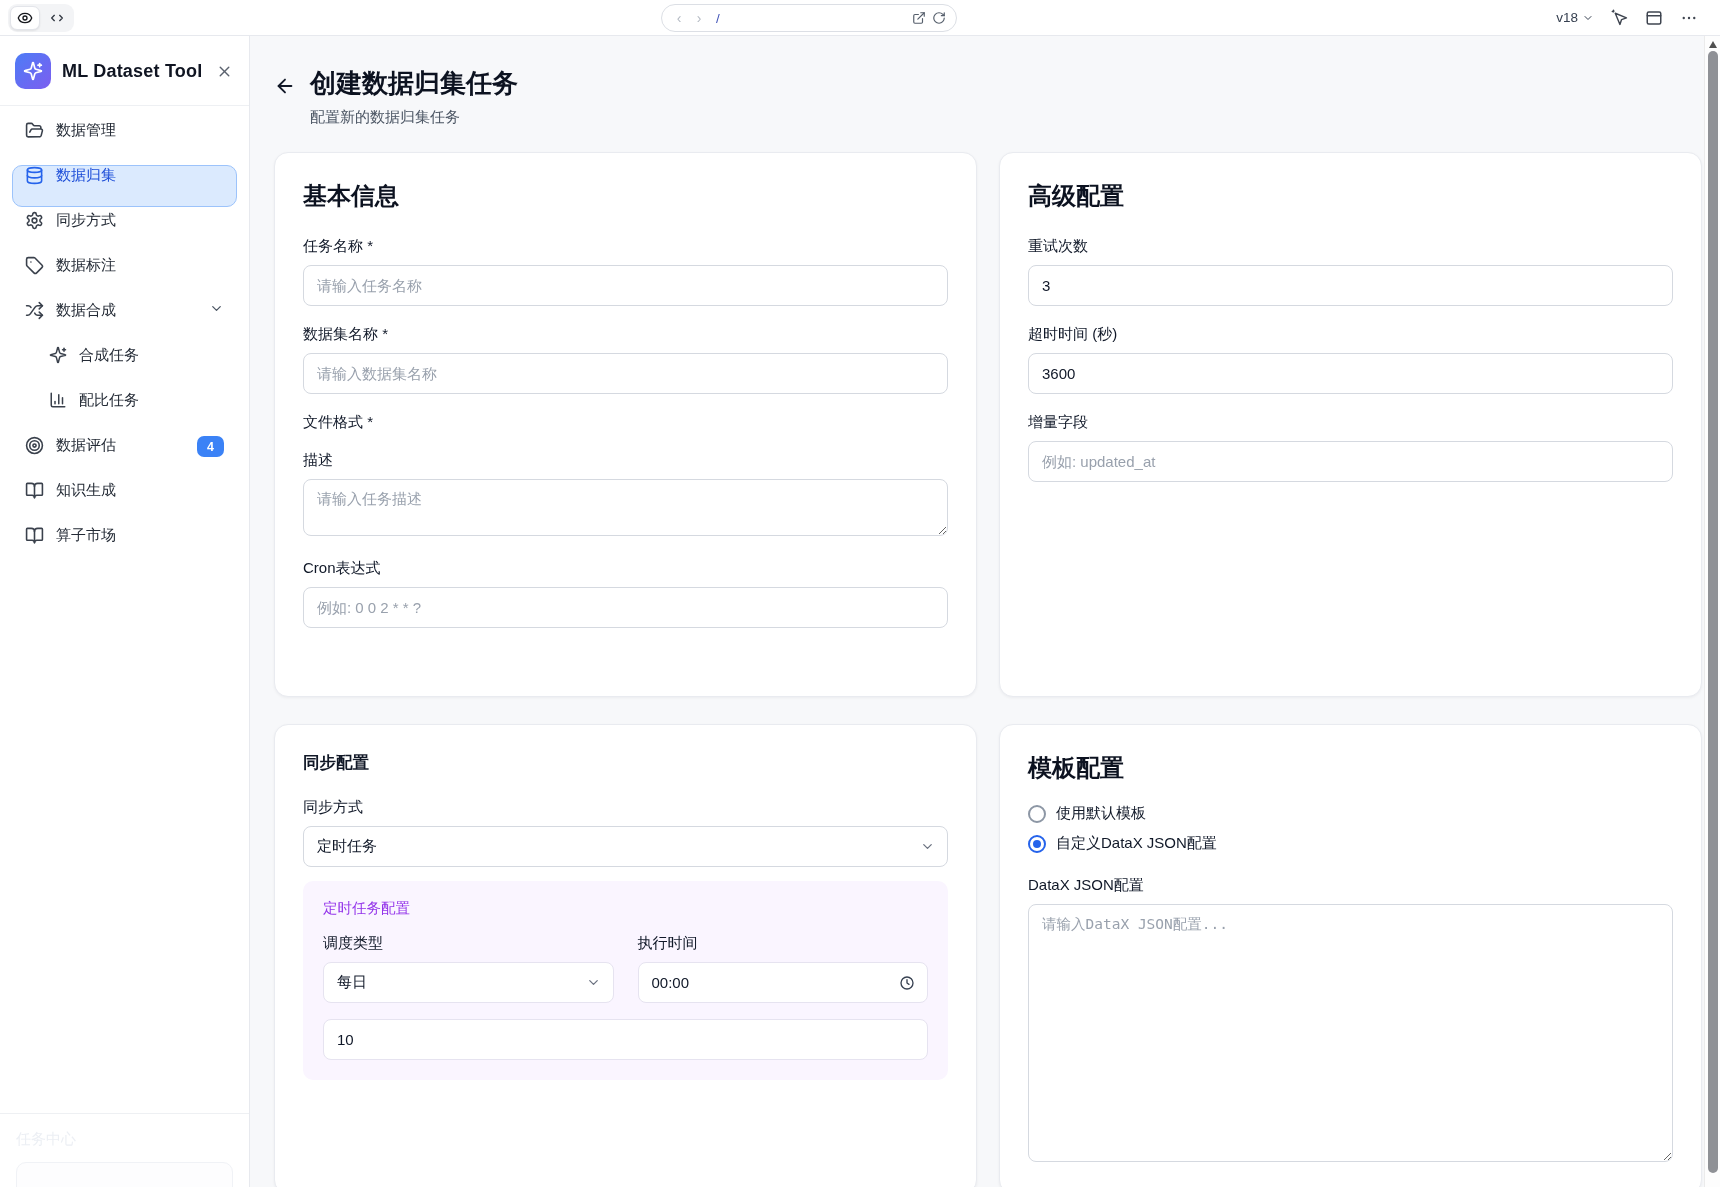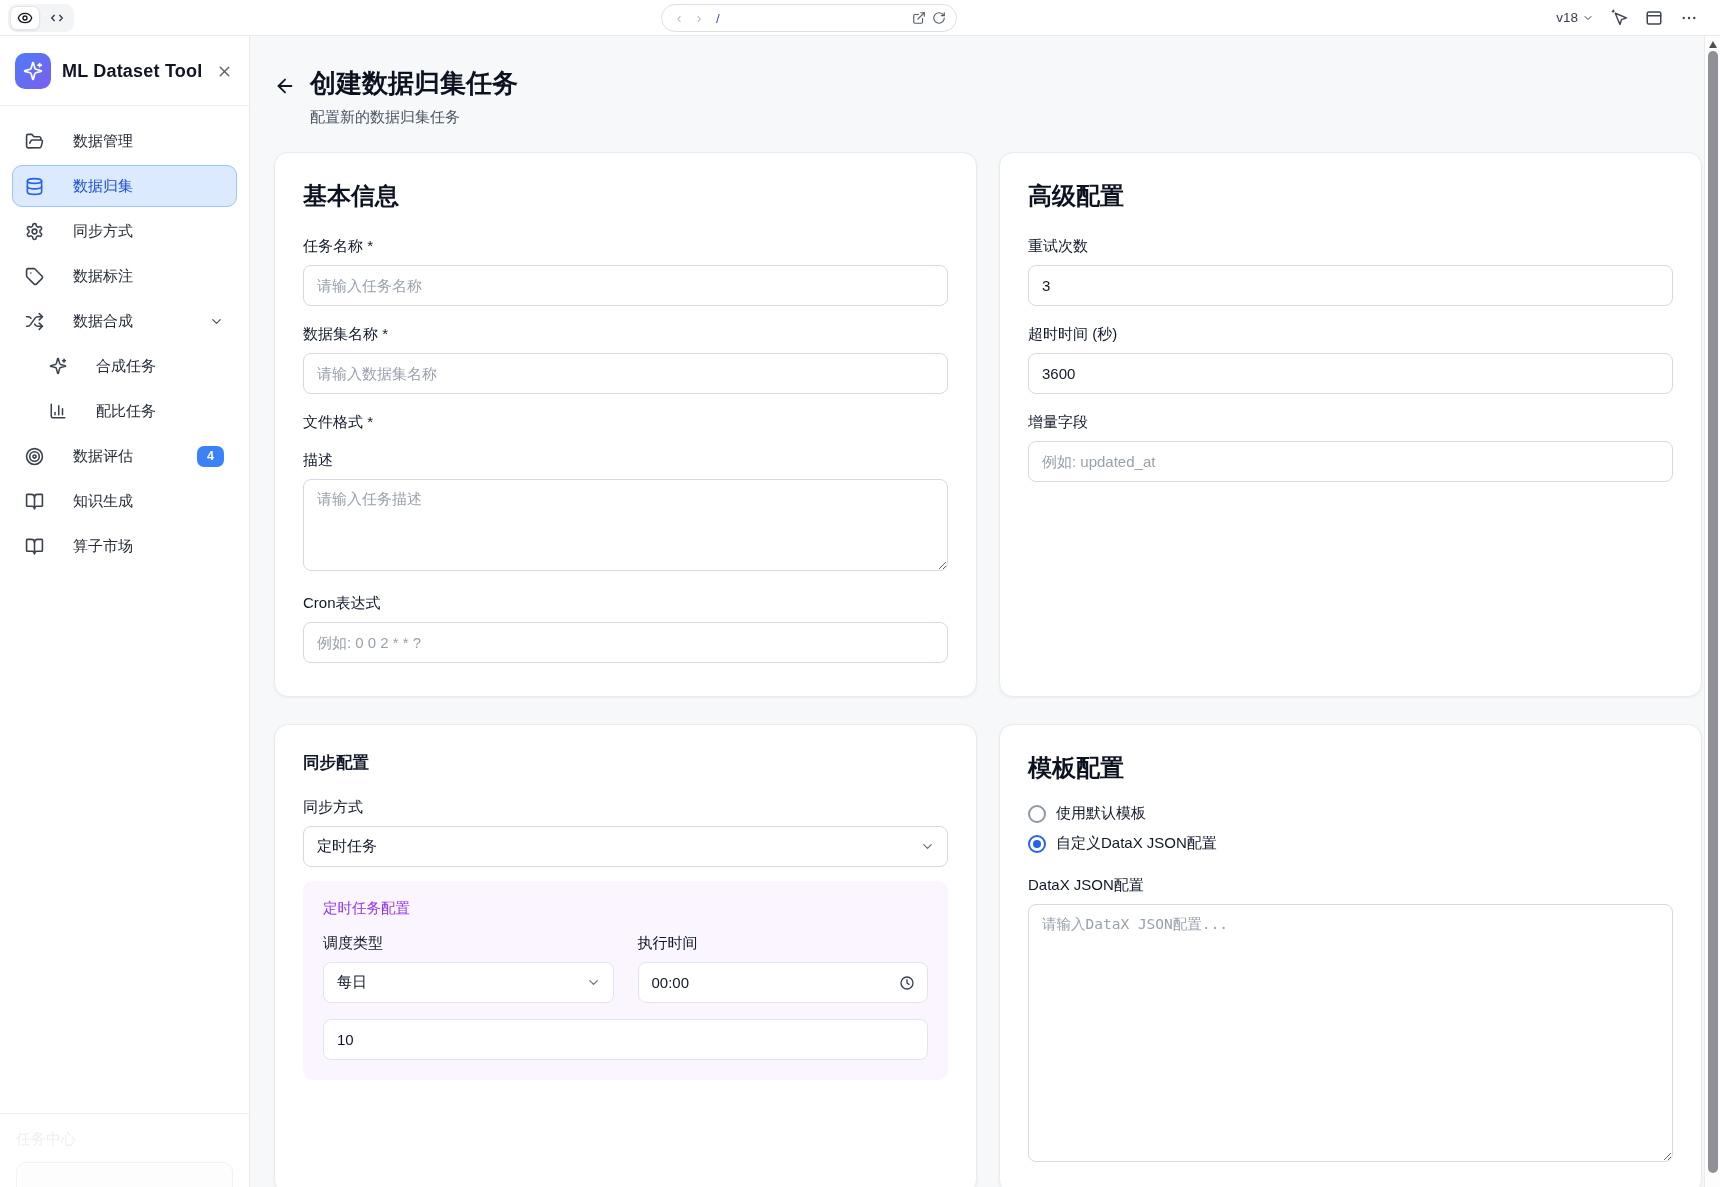--- a/index.html
+++ b/index.html
@@ -27,21 +27,21 @@
   .body-row { position:relative; display:flex; height:1151px; }
 
   
   .sidebar { position:relative; width:250px; background:#fff; border-right:1px solid #e7e9ee; flex:0 0 250px; }
   .sb-header { display:flex; align-items:center; gap:11px; padding:17px 16px 16px 15px; border-bottom:1px solid #eef0f3; }
   .logo { width:36px; height:36px; border-radius:10px; background:linear-gradient(135deg,#4d7cf6,#7c5ef0);
           display:flex; align-items:center; justify-content:center; flex:0 0 36px; }
   .app-title { font-size:18px; font-weight:700; color:#101522; letter-spacing:.2px; }
   .sb-close { margin-left:auto; background:none; border:none; color:#5b626e; display:flex; cursor:pointer; }
   .sb-nav { padding:14px 12px; }
-  .sb-item { display:flex; align-items:center; gap:29px; height:42px; padding:0 12px; border-radius:10px;
+  .sb-item { display:flex; align-items:flex-start; gap:12px; height:42px; padding:0 12px; border-radius:10px;
              border:1px solid transparent; margin-bottom:3px; font-size:15px; color:#242b36; cursor:pointer; }
   .sb-item .sb-icon { display:flex; color:#3a414c; }
   .sb-item.active { background:#dbeafe; border-color:#9cc3fb; color:#1d4ed8; }
   .sb-item.active .sb-icon { color:#2563eb; }
   .sb-item.sub { padding-left:36px; }
   .sb-badge { margin-left:auto; min-width:27px; height:21px; background:#3b82f6; color:#fff; font-size:12.5px;
               font-weight:700; border-radius:7px; display:flex; align-items:center; justify-content:center; padding:0 7px; }
   .sb-chevron { margin-left:auto; display:flex; color:#4b5563; }
   .sb-footer { position:absolute; left:0; right:0; bottom:0; border-top:1px solid #eef0f3; padding:16px 16px 0; height:74px; overflow:hidden; }
   .sb-footer-label { font-size:15px; color:#eceff4; }
@@ -60,21 +60,21 @@
   .card.r1 { min-height:545px; }
   .card.r2 { min-height:448px; }
   .card-title { font-size:24px; font-weight:700; color:#0c1220; margin-bottom:25px; }
   .card-title-sm { font-size:16.5px; font-weight:600; color:#111827; margin-bottom:24px; }
 
   .field { margin-bottom:19px; }
   .f-label { display:block; font-size:15px; font-weight:500; color:#101828; margin-bottom:9px; }
   .t-input { width:100%; height:41px; border:1px solid #d5d9e0; border-radius:8px; padding:0 13px;
              font-size:15px; color:#101828; background:#fff; font-family:"Liberation Sans",sans-serif; outline:none; }
   .t-input::placeholder { color:#99a1ad; }
-  .t-area { width:100%; height:92px; border:1px solid #d5d9e0; border-radius:8px; padding:10px 13px;
+  .t-area { width:100%; height:57px; border:1px solid #d5d9e0; border-radius:8px; padding:10px 13px;
             font-size:15px; color:#101828; resize:vertical; font-family:"Liberation Sans",sans-serif; outline:none; }
   .t-area::placeholder { color:#99a1ad; }
   .sel { width:100%; height:41px; border:1px solid #d5d9e0; border-radius:8px; padding:0 12px 0 13px;
          display:flex; align-items:center; font-size:15px; background:#fff; cursor:pointer; }
   .sel .sel-text { flex:1; color:#101828; }
   .sel .sel-text.ph { color:#99a1ad; }
   .sel .chev { display:flex; color:#6b7280; }
 
   
   .purple-panel { background:#faf5ff; border-radius:10px; padding:18px 20px 20px; margin-top:14px; }

